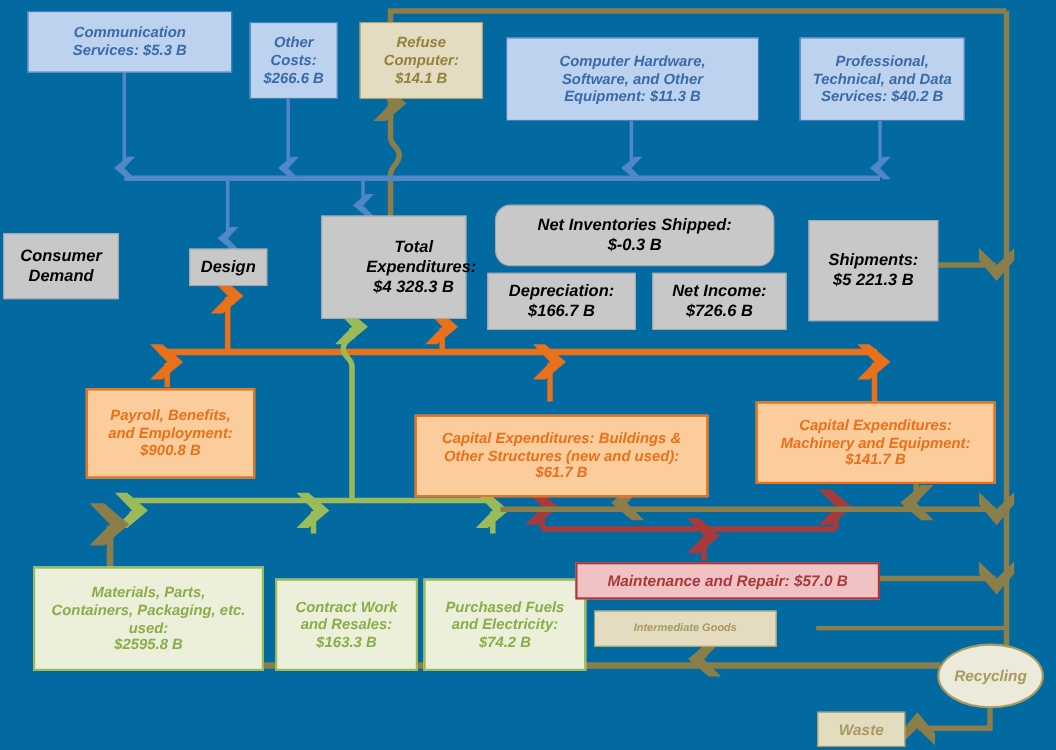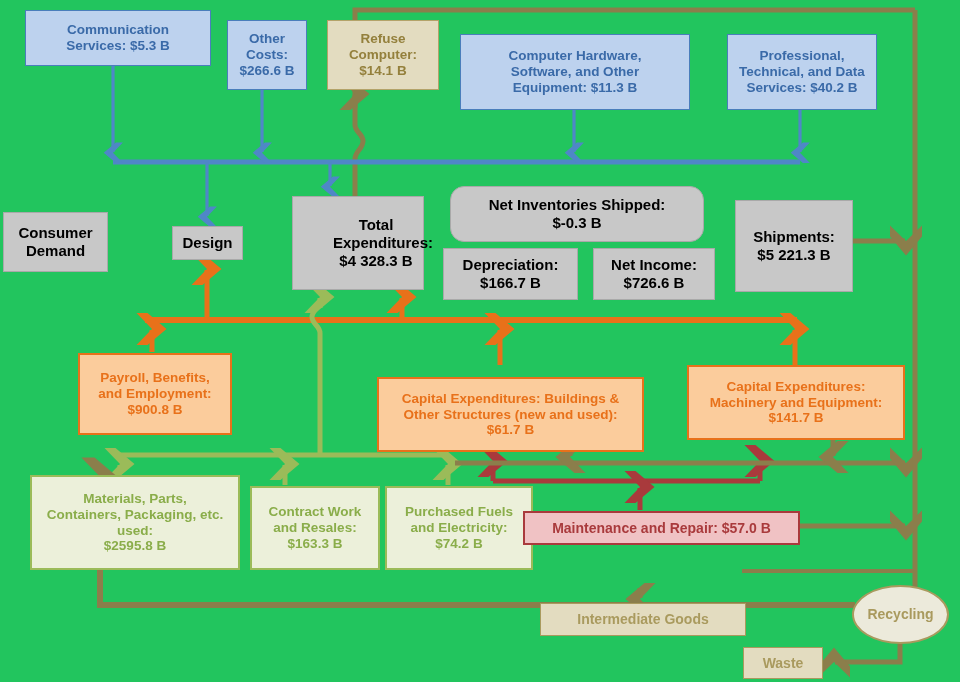--- a/index.html
+++ b/index.html
@@ -1,29 +1,29 @@
 <!DOCTYPE html>
 <html><head>
 <meta charset="utf-8">
 <title>Manufacturing Flow Diagram</title>
 <style>
   html,body{margin:0;padding:0;background:#000;}
-  #stage{position:relative;width:960px;height:682px;background:#22c55e;overflow:hidden;
-         font-family:"Liberation Sans", sans-serif;}
+  #stage{position:relative;width:960px;height:682px;background:#0369a1;overflow:hidden;
+         font-family:"Liberation Sans", sans-serif;font-style:italic;}
   #svglayer{position:absolute;left:0;top:0;width:960px;height:682px;}
   .box{position:absolute;box-sizing:border-box;display:flex;align-items:center;
        justify-content:center;text-align:center;font-weight:bold;line-height:1.18;
        padding:2px 4px;}
   .box span{display:block;width:100%;}
   
   .blue   {background:#bdd2ee;border:1.5px solid #4a7ebb;color:#3a6aa8;}
   .khaki  {background:#e3dcc0;border:1.5px solid #b3a369;color:#94803c;}
   .gray   {background:#c8c8c8;border:1px solid #a9a9a9;color:#000;}
   .orange {background:#fbcc9c;border:2px solid #e8711a;color:#e8711a;}
-  .green  {background:#ecf0da;border:2px solid #9bbb59;color:#8aad4a;}
+  .green  {background:#ecf0da;border:2px solid #9bbb59;color:#8aad4a;margin-top:40px;}
   .pink   {background:#f0c2c4;border:2px solid #a93a3c;color:#a93a3c;}
   .tan    {background:#e3dcc0;border:1.5px solid #a99a5e;color:#a99a5e;}
   .ellipse{background:#eceadb;border:2px solid #a99a5e;color:#a99a5e;border-radius:50%;}
 </style>
 </head>
 <body>
 
 <div id="stage">
 
   <svg id="svglayer" viewBox="0 0 960 682">
@@ -280,21 +280,21 @@
         <div>$74.2 B</div>
       </span>
   </div>
 
   <div class="box pink" style="left:523px;top:511px;width:277px;height:34px;font-size:14px;">
     <span>
         <div>Maintenance and Repair: $57.0 B</div>
       </span>
   </div>
 
-  <div class="box tan" style="left:540px;top:555px;width:206px;height:33px;font-size:14px;margin-top:48px;">
+  <div class="box tan" style="left:540px;top:555px;width:166px;height:33px;font-size:10px;">
     <span>
         <div>Intermediate Goods</div>
       </span>
   </div>
 
   <div class="box ellipse" style="left:852px;top:585px;width:97px;height:59px;font-size:14px;">
     <span>
         <div>Recycling</div>
       </span>
   </div>

